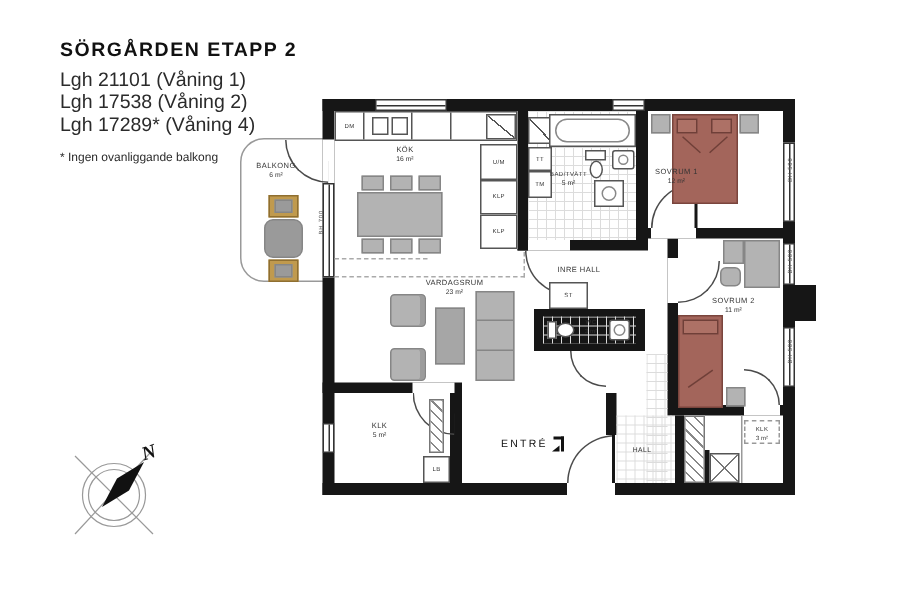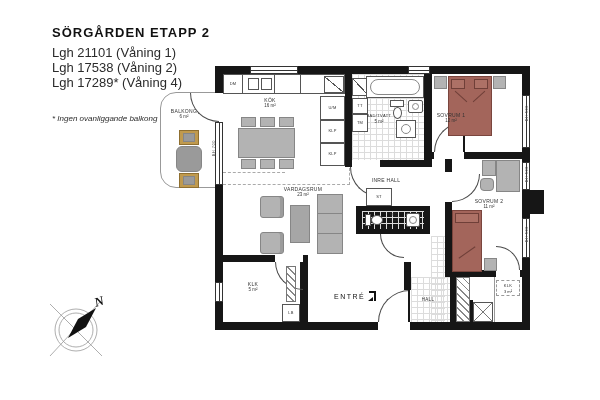--- a/index.html
+++ b/index.html
@@ -1,22 +1,22 @@
 <!DOCTYPE html>
 <html><head>
 <meta charset="utf-8">
 <style>
   html,body{margin:0;padding:0;background:#fff;}
   #stage{position:relative;width:600px;height:400px;background:#fff;overflow:hidden;
          font-family:"Liberation Sans",sans-serif;color:#222;}
   
-  #hdr{position:absolute;left:52px;top:25px;width:220px;}
+  #hdr{position:absolute;left:40px;top:25px;width:220px;}
   #hdr h1{margin:0 0 5px 0;font-size:13px;font-weight:bold;letter-spacing:1px;color:#111;}
   .apt{font-size:13px;line-height:15px;color:#2b2b2b;}
-  #foot{margin-top:24px;font-size:8px;font-style:italic;color:#2b2b2b;}
+  #foot{margin-top:10px;font-size:8px;color:#2b2b2b;}
   
   .w{position:absolute;background:#161616;}
   .open{position:absolute;background:#fff;}
   .win{position:absolute;background:#fff;border:1px solid #333;box-sizing:border-box;}
   .win-h::after{content:"";position:absolute;left:0;right:0;top:calc(50% - .5px);height:1px;background:#333;}
   .win-v::after{content:"";position:absolute;top:0;bottom:0;left:calc(50% - .5px);width:1px;background:#333;}
   .thin{position:absolute;background:#fff;border:1px solid #555;box-sizing:border-box;}
   .arc{position:absolute;box-sizing:border-box;border:0 solid #4a4a4a;}
   .dash{position:absolute;border-top:1px dashed #aaa;}
   .dashv{position:absolute;border-left:1px dashed #aaa;}

